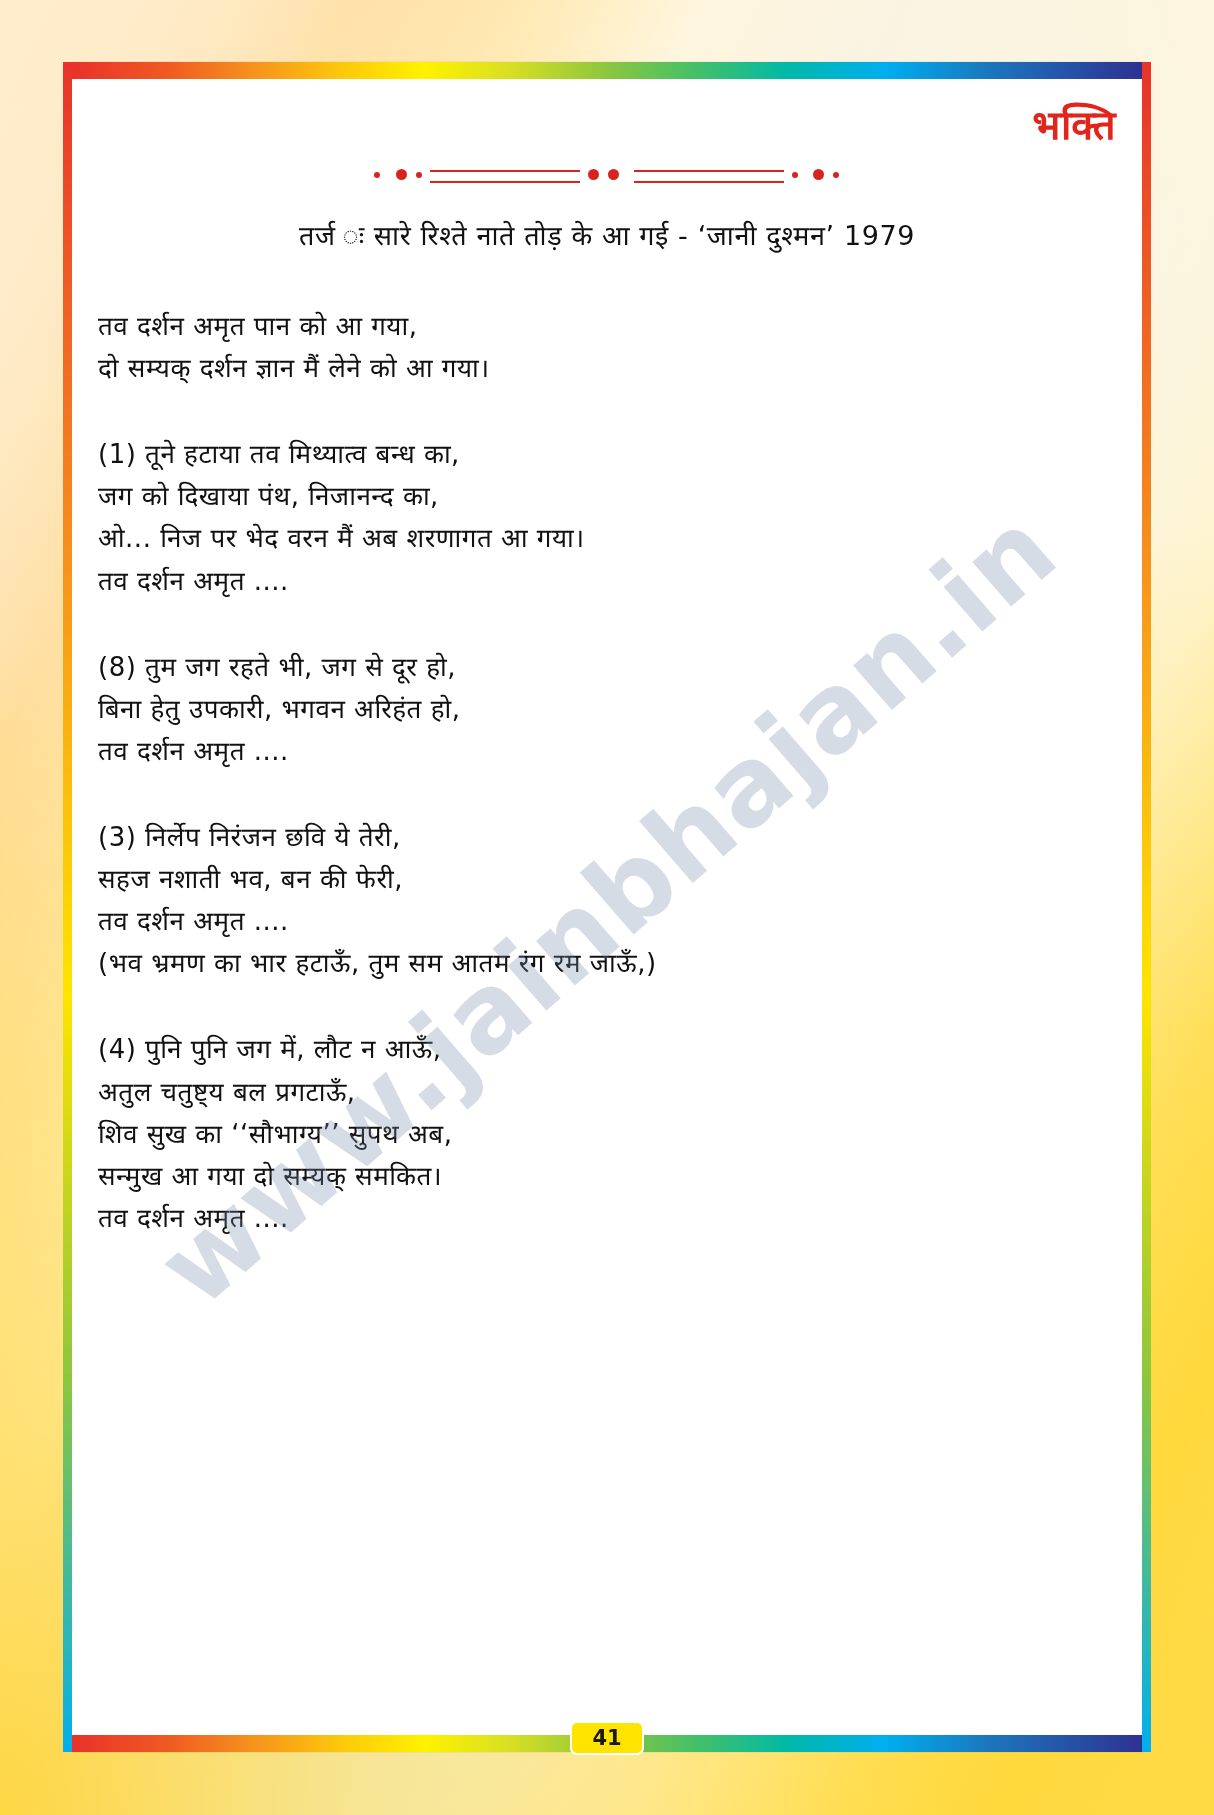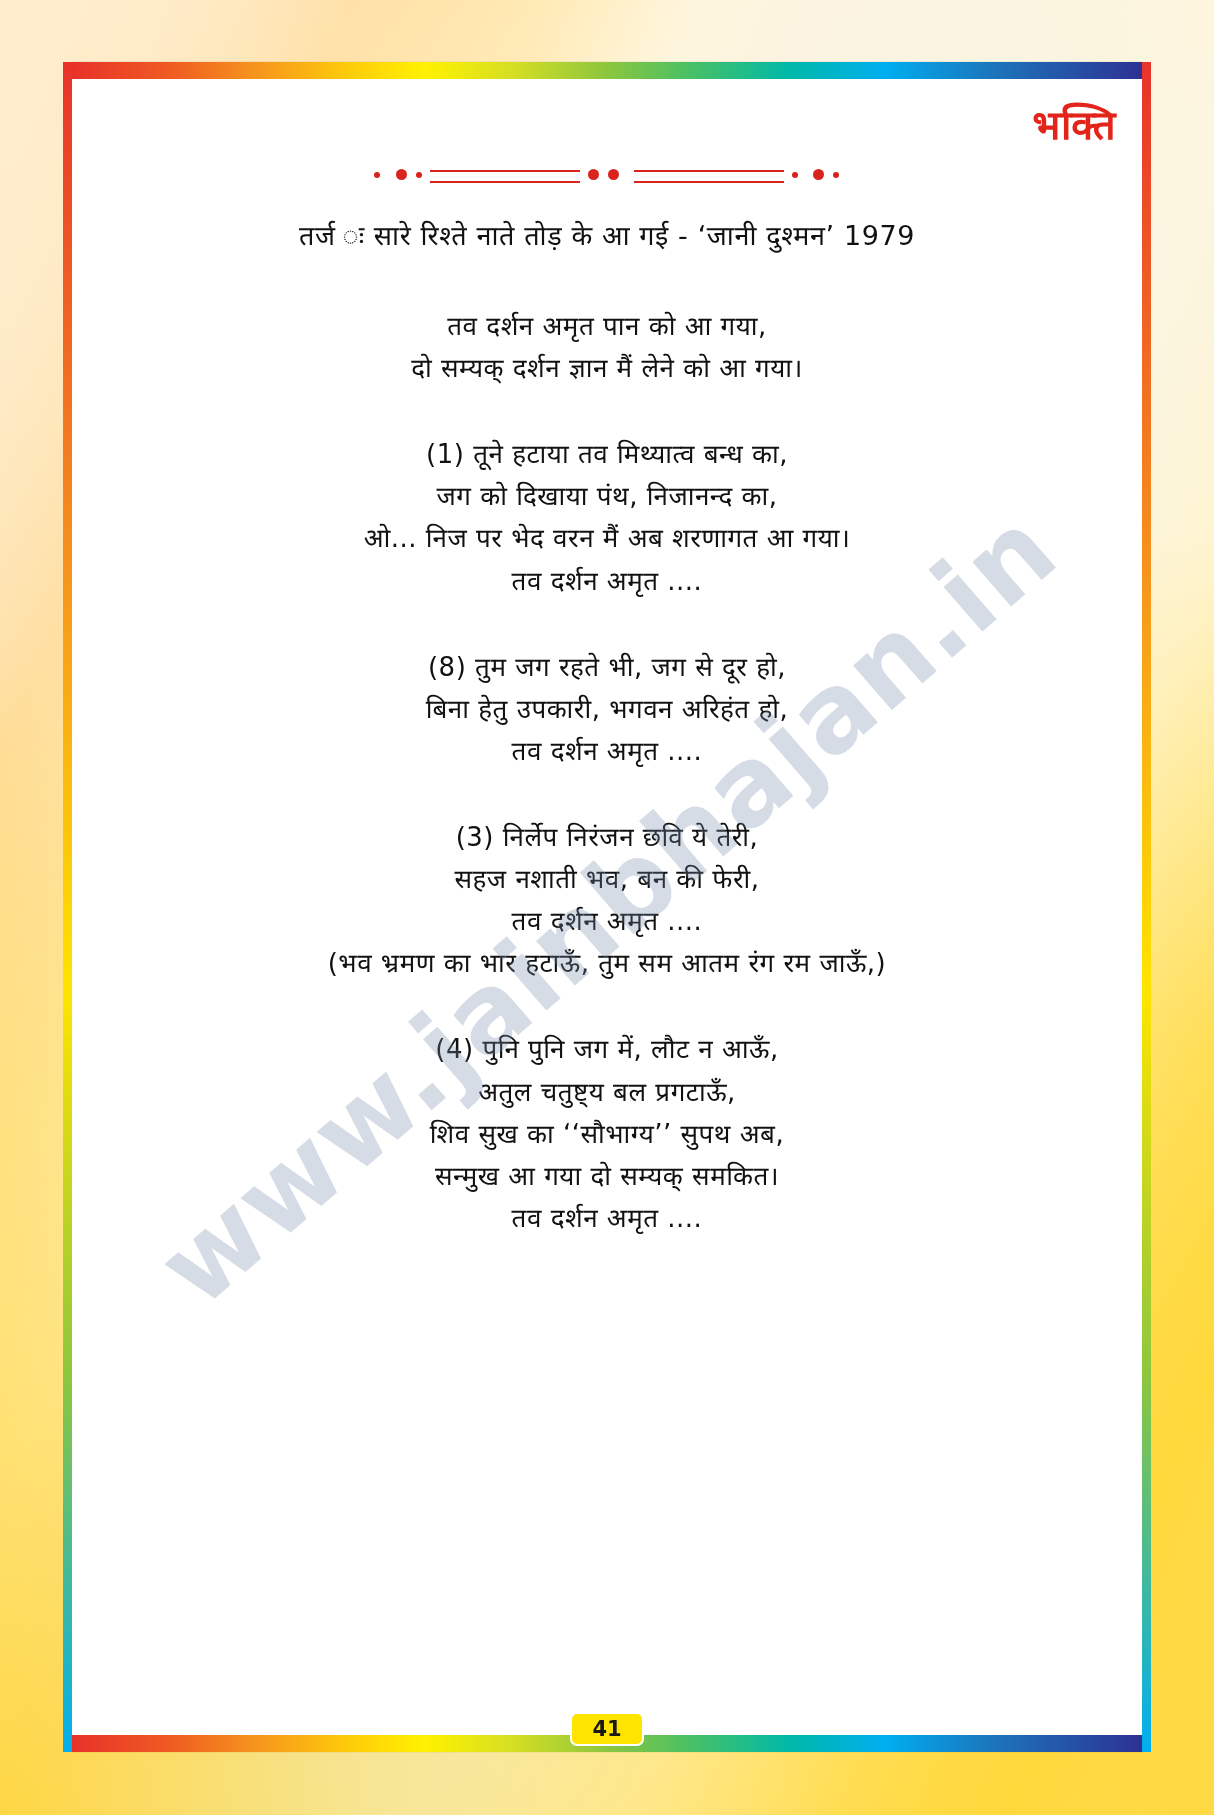--- a/index.html
+++ b/index.html
@@ -158,38 +158,37 @@
     font-family: "DejaVu Sans", sans-serif;
     font-size: 27px;
     color: #111;
     margin-top: 29px;
     letter-spacing: .6px;
     white-space: nowrap;
   }
 
   .stanza {
     margin-top: 44px;
-    text-align: center;
   }
   .stanza.first { margin-top: 52px; }
   .line {
     font-family: "DejaVu Sans", sans-serif;
     font-size: 26px;
     color: #111;
     line-height: 1.62;
     letter-spacing: .5px;
     white-space: nowrap;
   }
 
   
   .footer {
     position: absolute;
     left: 0;
     right: 0;
-    bottom: 15px;
+    bottom: 6px;
     height: 17px;
   }
   .page-num {
     position: absolute;
     left: 50%;
     transform: translateX(-50%);
     bottom: -9px;
     width: 74px;
     height: 34px;
     background: #ffe400;

